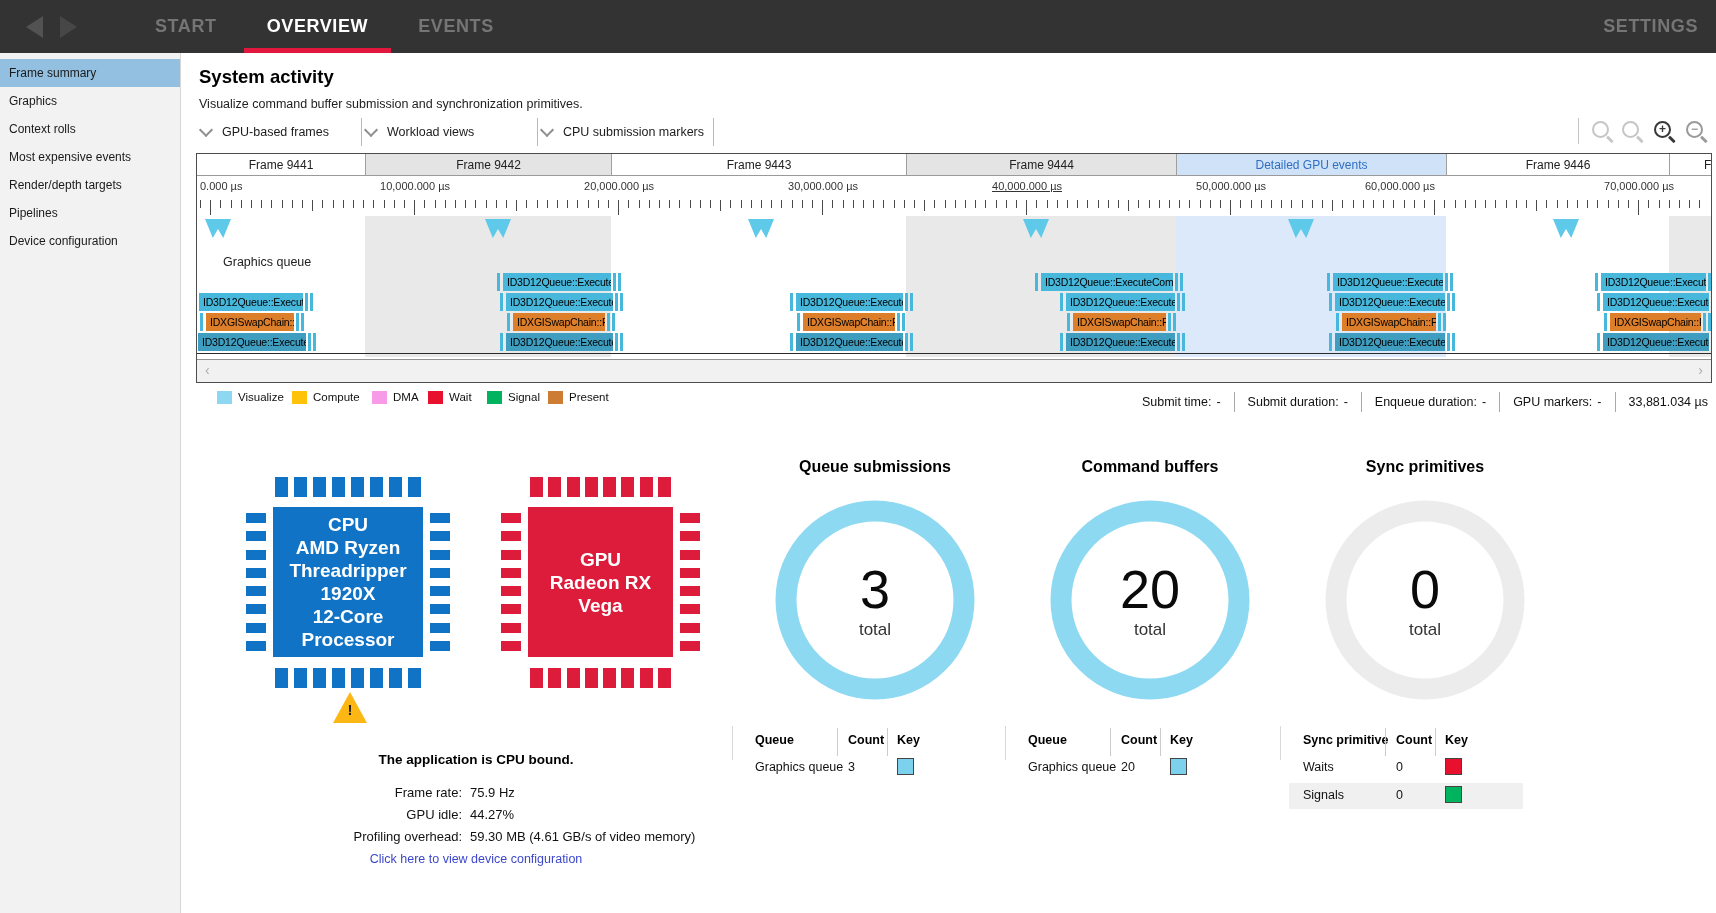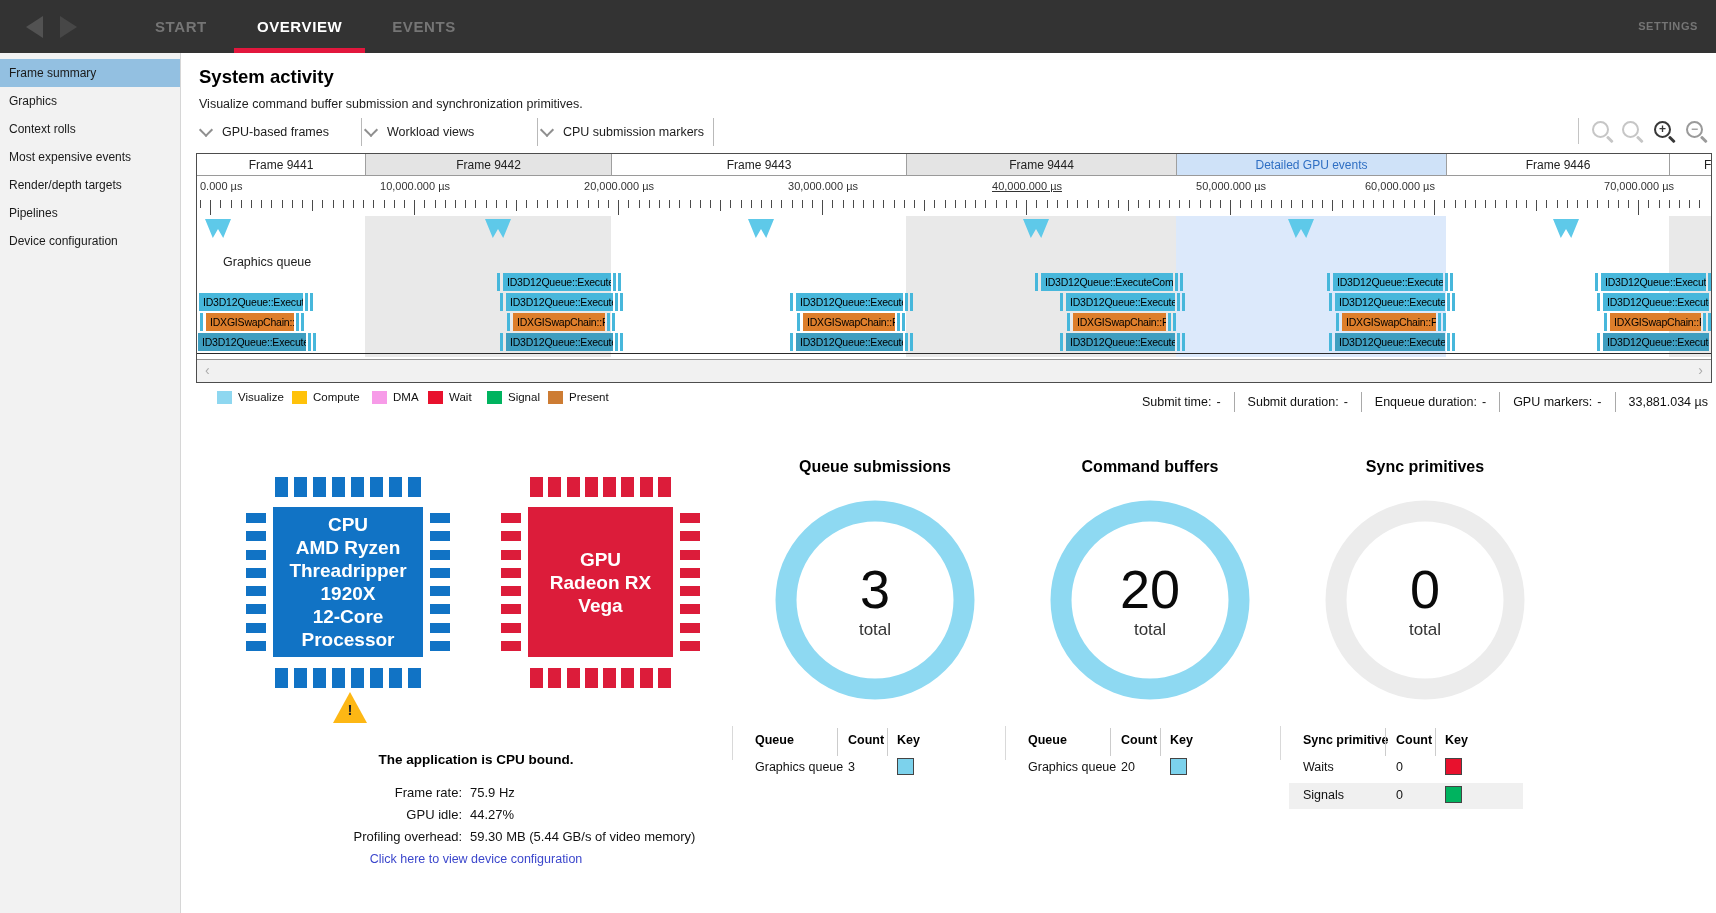--- a/index.html
+++ b/index.html
@@ -5,25 +5,25 @@
   html,body{margin:0;padding:0;background:#fff;}
   #app{position:relative;width:1716px;height:913px;background:#fff;overflow:hidden;
        font-family:"Liberation Sans", "DejaVu Sans", sans-serif;color:#111;}
 
   
   .navbar{position:absolute;left:0;top:0;width:1716px;height:53px;background:#333333;}
   .arrow{position:absolute;top:16px;width:0;height:0;border:11px solid transparent;}
   .arrow.back{left:26px;border-left:0;border-right:17px solid #525252;}
   .arrow.fwd{left:60px;border-right:0;border-left:17px solid #474747;}
   .nav-tabs{position:absolute;left:130px;top:0;height:53px;display:flex;}
-  .nav-tab{position:relative;padding:0 25px;line-height:53px;font-size:15px;font-weight:bold;
+  .nav-tab{position:relative;padding:0 25px;line-height:53px;font-size:18px;font-weight:bold;
            letter-spacing:.6px;color:#757575;cursor:default;}
   .nav-tab.active{color:#ffffff;}
   .nav-tab.active::after{content:"";position:absolute;left:2px;right:2px;bottom:0;height:5px;background:#e2173d;}
-  .nav-settings{position:absolute;right:18px;top:0;line-height:53px;font-size:11px;font-weight:bold;
+  .nav-settings{position:absolute;right:18px;top:0;line-height:53px;font-size:18px;font-weight:bold;
                 letter-spacing:.6px;color:#757575;}
 
   
   .sidebar{position:absolute;left:0;top:53px;width:181px;bottom:0;background:#f2f2f2;
            border-right:1px solid #d6d6d6;padding-top:6px;box-sizing:border-box;}
   .side-item{height:28px;line-height:28px;padding-left:9px;font-size:12px;color:#1a1a1a;cursor:default;}
   .side-item.selected{background:#93c0e1;}
 
   
   .title{position:absolute;left:199px;top:66px;font-size:18.5px;font-weight:bold;color:#000;}
@@ -631,19 +631,19 @@
         <div class="s-row">
           <div class="s-label">Frame rate:</div>
           <div class="s-value">75.9 Hz</div>
         </div>
         <div class="s-row">
           <div class="s-label">GPU idle:</div>
           <div class="s-value">44.27%</div>
         </div>
         <div class="s-row">
           <div class="s-label">Profiling overhead:</div>
-          <div class="s-value">59.30 MB (5.44 GB/s of video memory)</div>
+          <div class="s-value">59.30 MB (4.61 GB/s of video memory)</div>
         </div>
       </div>
     <div class="dev-link">Click here to view device configuration</div>
   </div>
 
 </div>
 
 </body></html>

